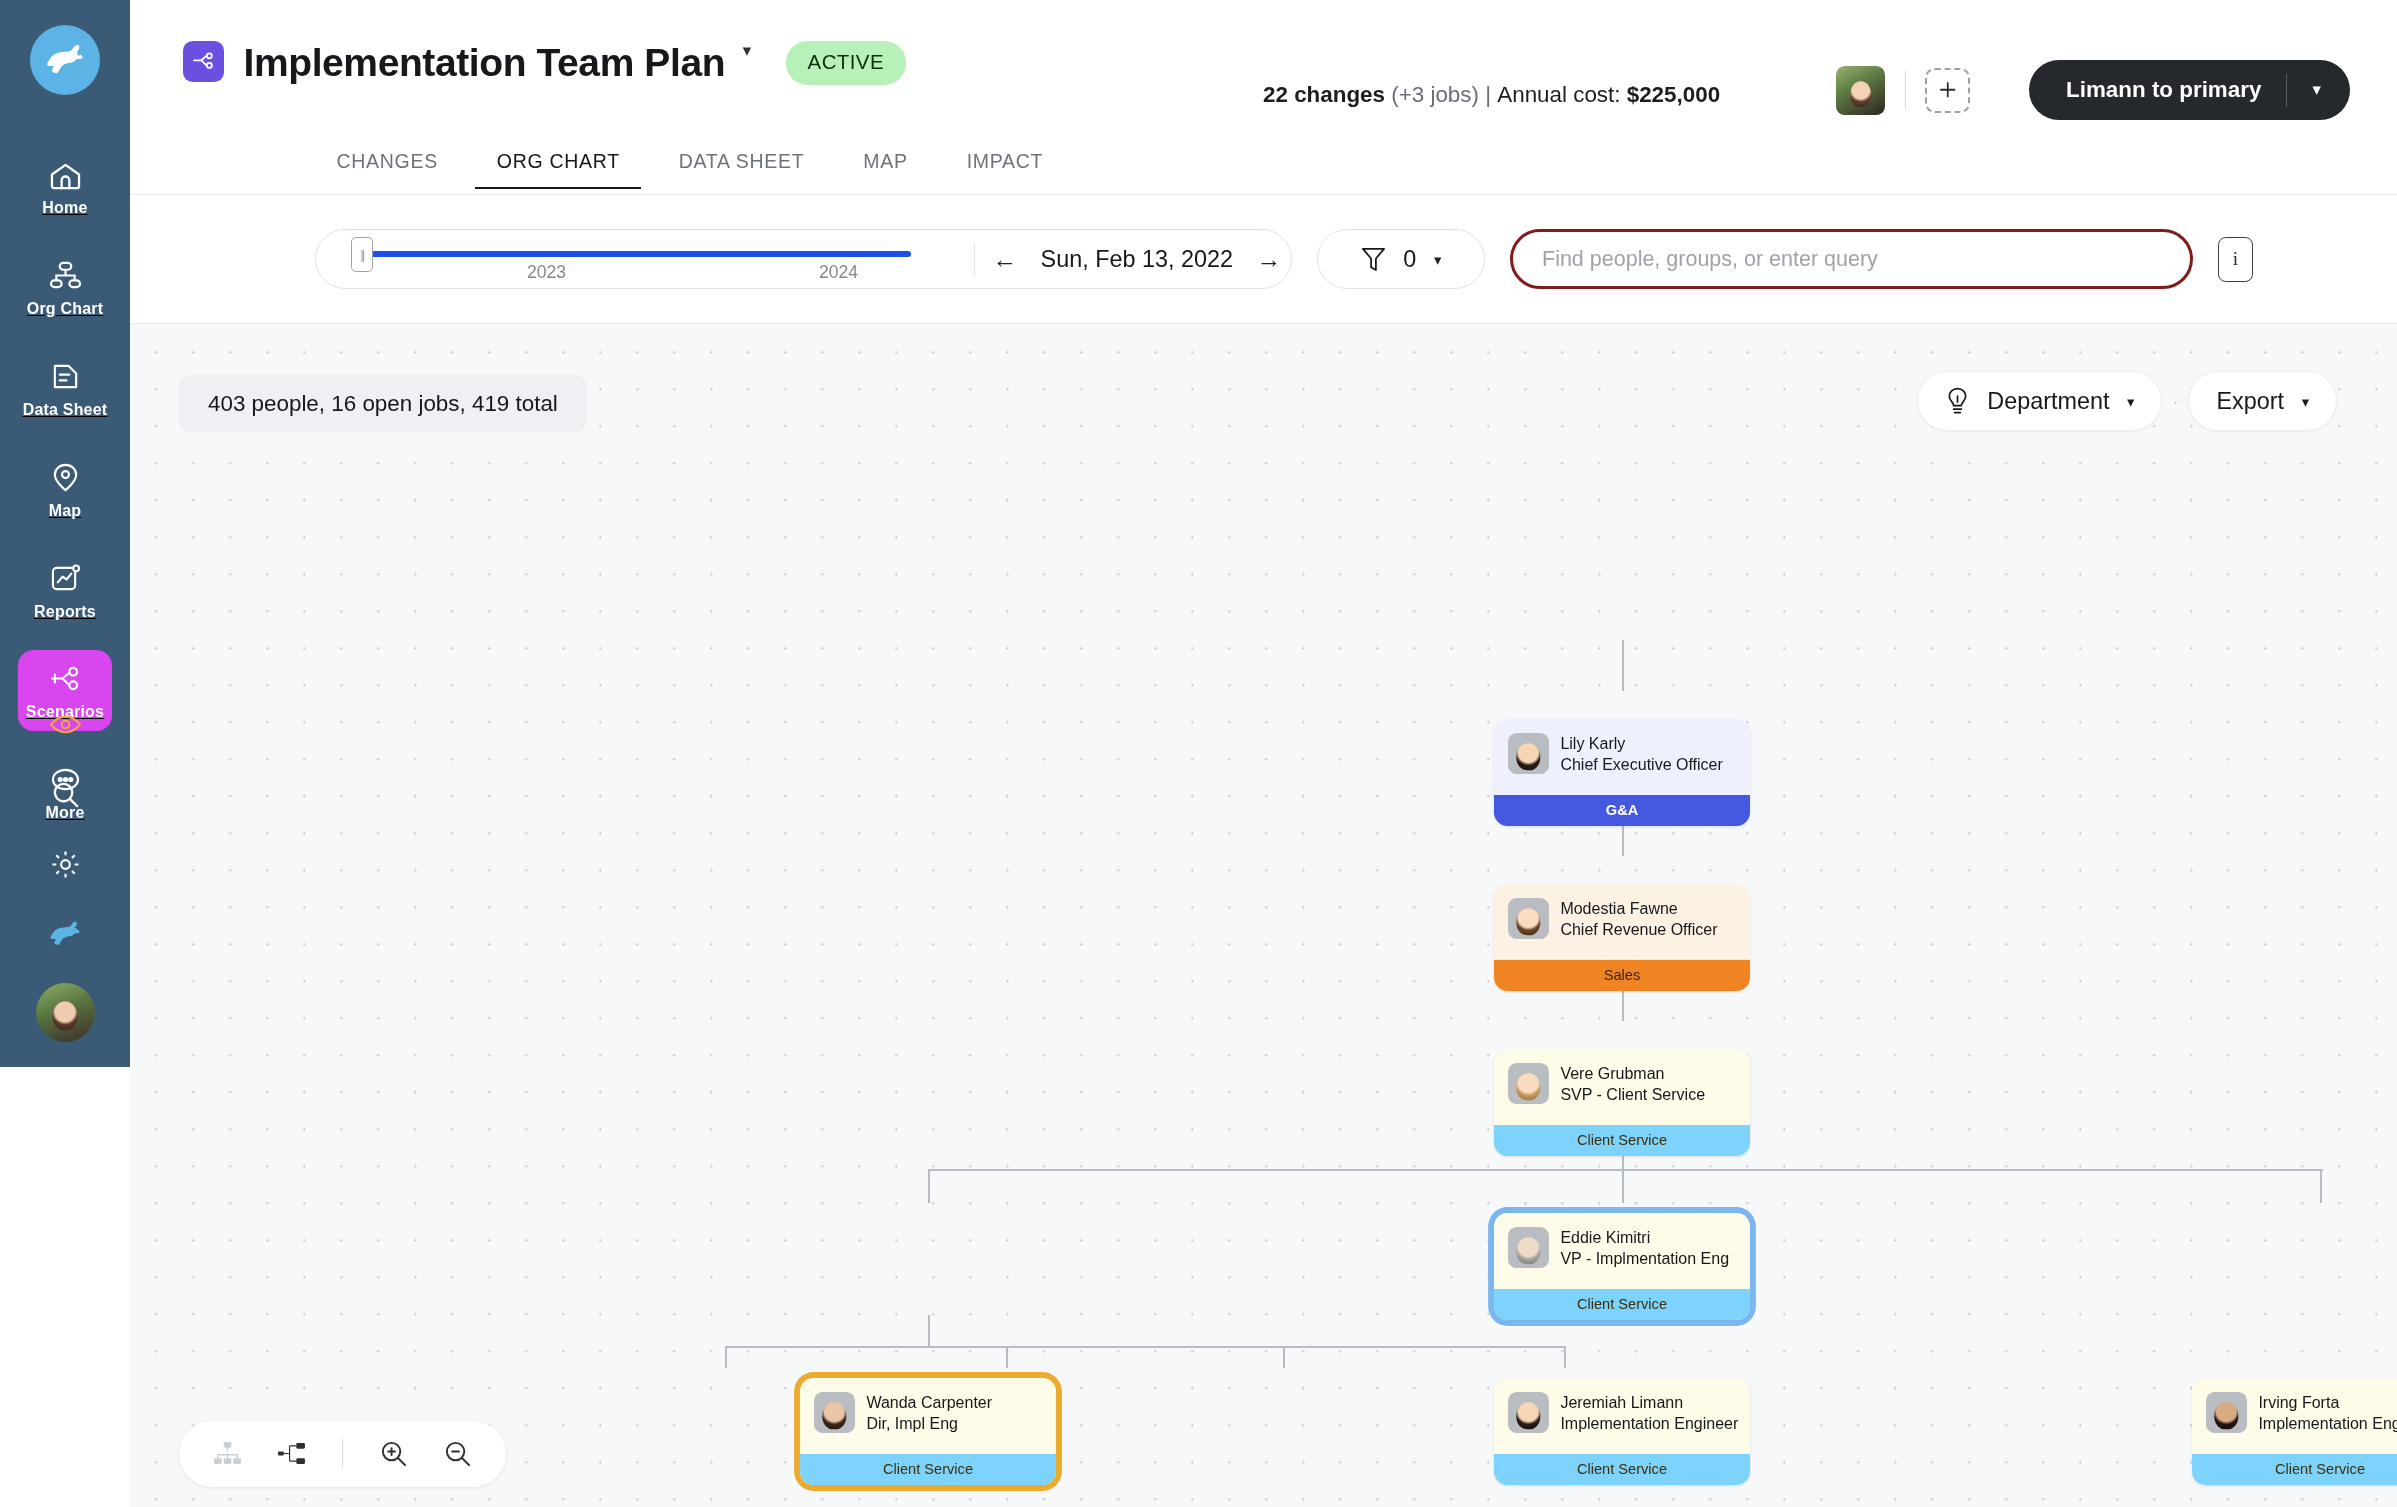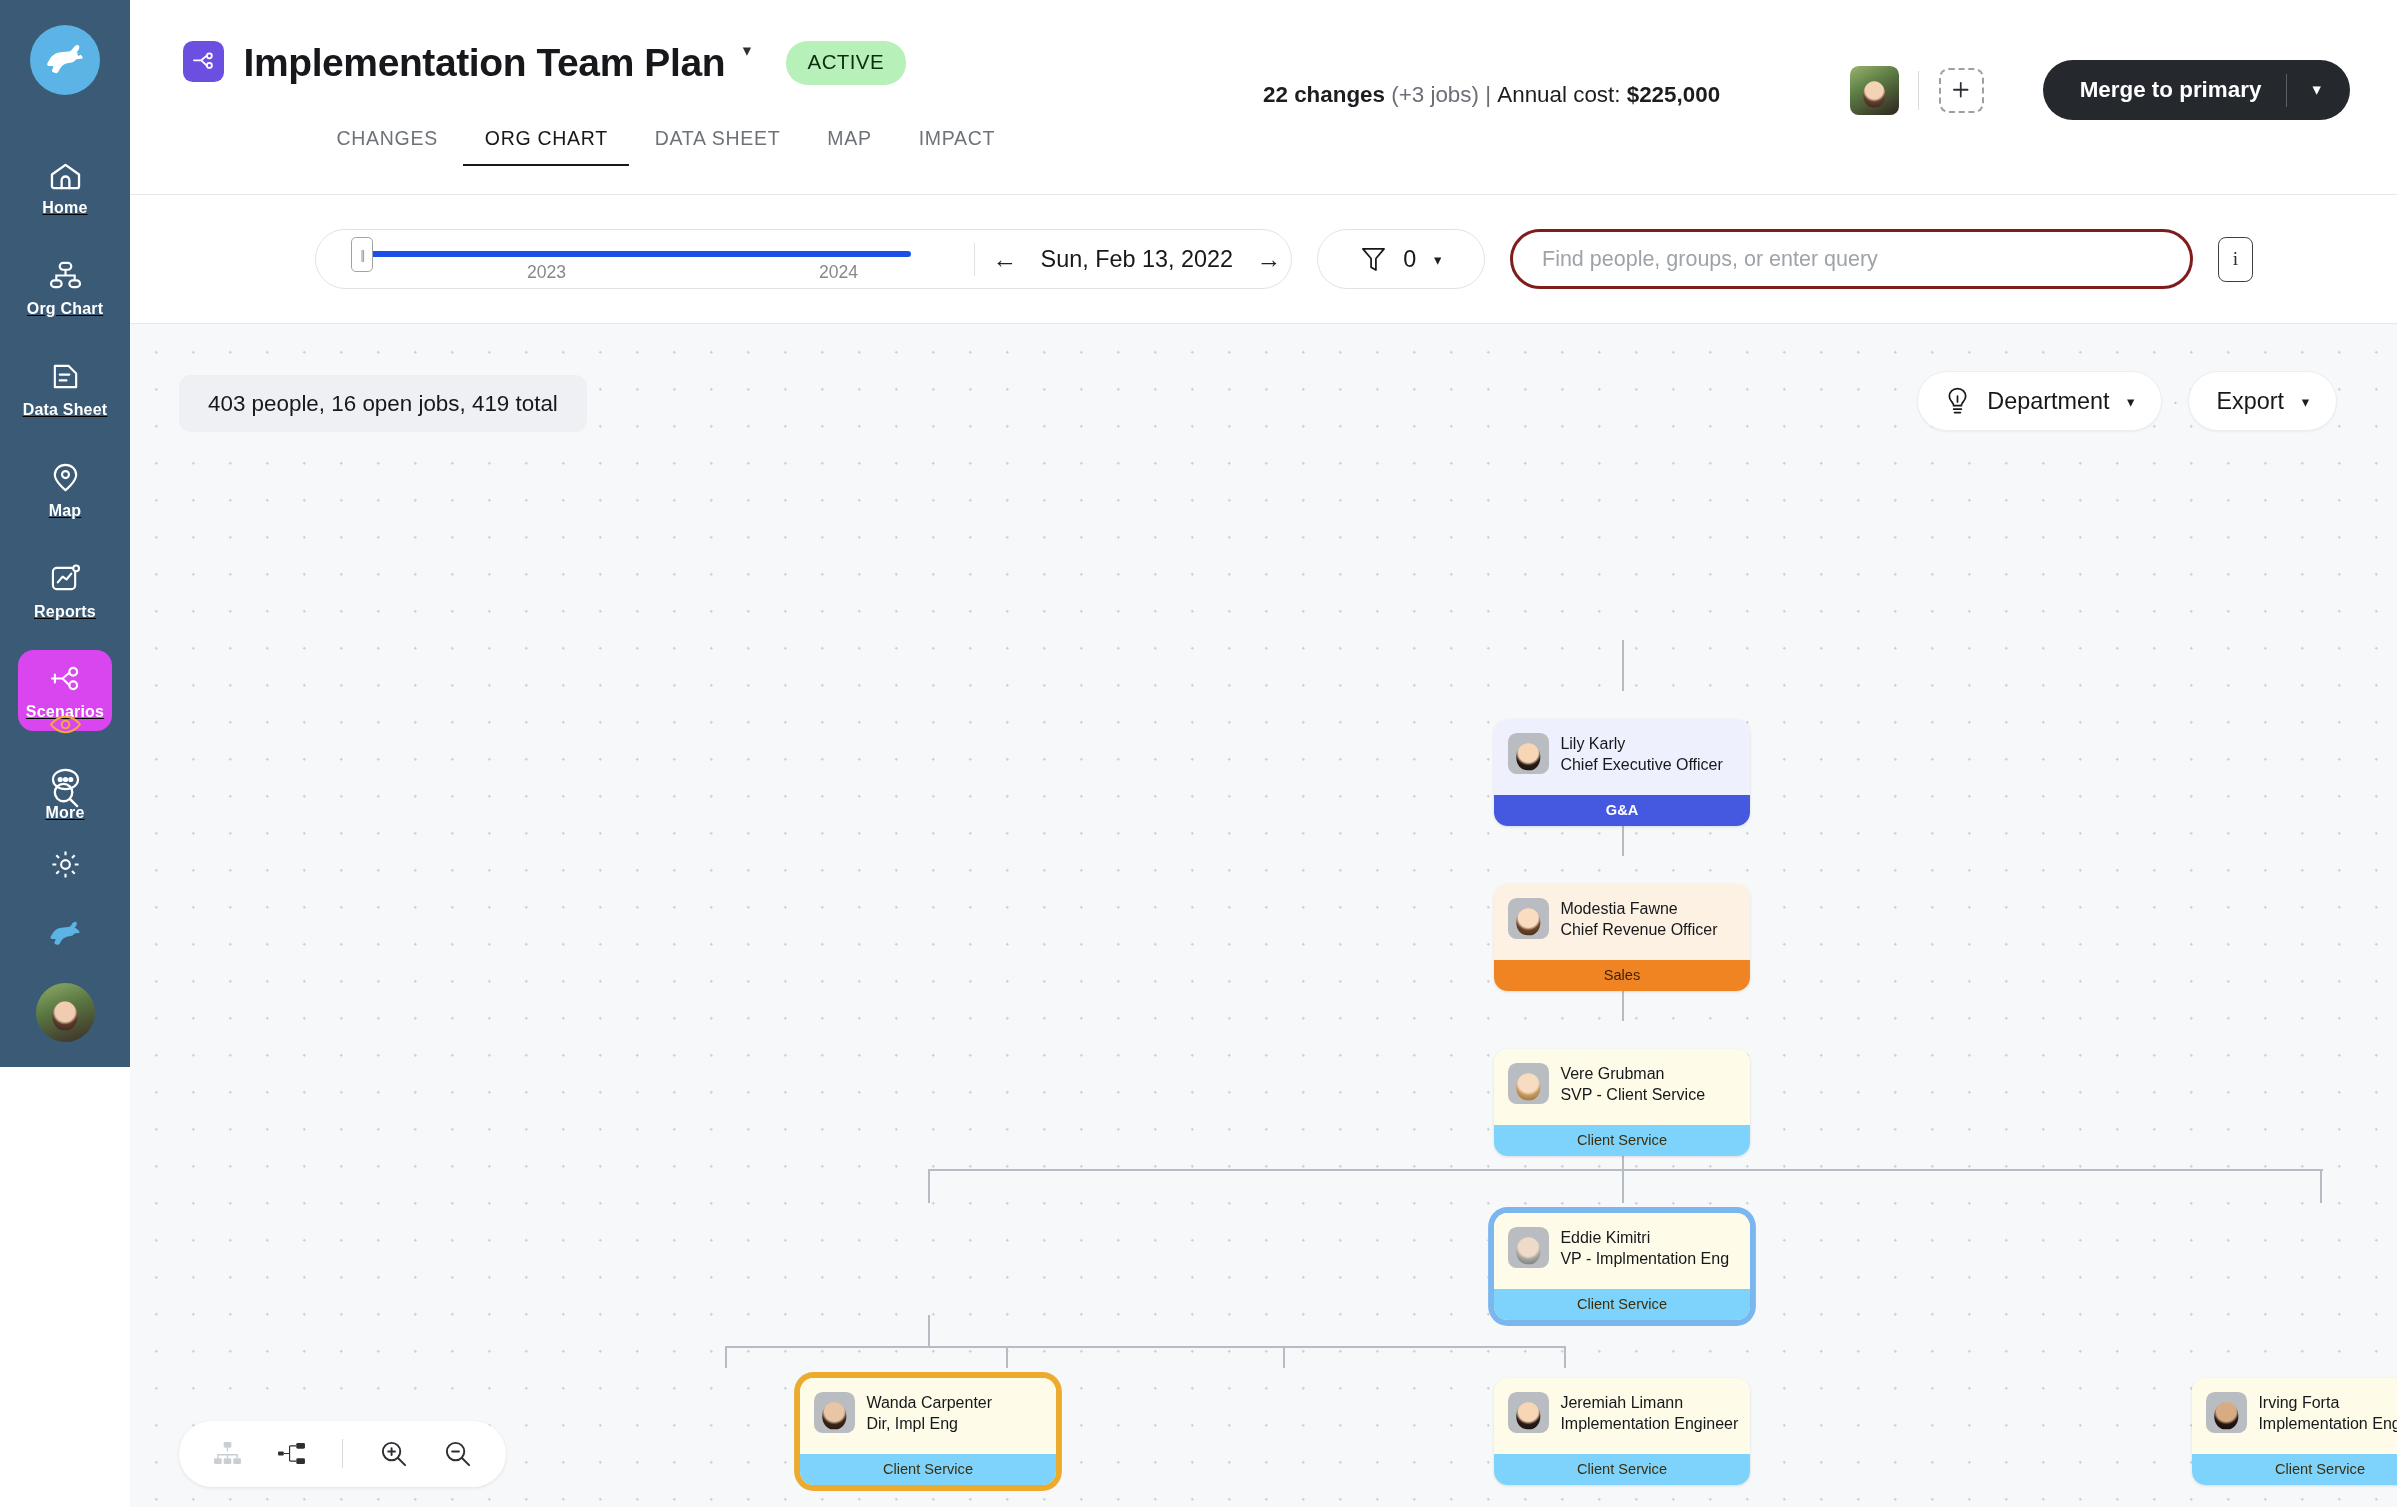--- a/index.html
+++ b/index.html
@@ -101,21 +101,21 @@
     color: #2b2e32; font-size: 26px; font-weight: 300; cursor: pointer; background:#fff;
   }
   .merge-btn {
     margin-left: 59px; height: 60px; border-radius: 33px; background: #25282c;
     display: flex; align-items: center; padding: 0 5.9px 0 37px; cursor: pointer;
   }
   .merge-label { color: #fff; font-size: 22.4px; font-weight: 700; white-space: nowrap; }
   .merge-sep { width: 1px; height: 33px; background: #5b6066; margin: 0 25px; }
   .merge-caret { color: #fff; font-size: 16.6px; padding-right: 23.4px; }
 
-  .tabs { position: absolute; left: 185px; top: 127px; display: flex; gap: 4px; }
+  .tabs { position: absolute; left: 185px; top: 150px; display: flex; gap: 16px; }
   .tab {
     font-size: 19.5px; color: #6e7379; letter-spacing: 0.7px; padding: 0 21.5px 13.7px;
     cursor: pointer; white-space: nowrap;
   }
   .tab.active { color: #16181b; border-bottom: 2.9px solid #16181b; }
 
   
   .toolbar {
     height: 129px; flex: 0 0 129px; background: #fff;
     display: flex; align-items: center; padding-left: 185px; gap: 25px;
@@ -381,21 +381,21 @@
 
       <div class="header-right">
         <span class="hr-avatar"></span>
         <span class="hr-divider"></span>
         <span class="add-btn">
           <svg width="19.5" height="19.5" viewBox="0 0 20 20" stroke="#2b2e32" stroke-width="1.8" stroke-linecap="round">
               <path d="M10 3v14M3 10h14"></path>
             </svg>
         </span>
         <span class="merge-btn">
-          <span class="merge-label">Merge to primary</span>
+          <span class="merge-label">Limann to primary</span>
           <span class="merge-sep"></span>
           <span class="merge-caret">▾</span>
         </span>
       </div>
 
       <div class="tabs">
         <span class="tab">CHANGES</span>
         <span class="tab active">ORG CHART</span>
         <span class="tab">DATA SHEET</span>
         <span class="tab">MAP</span>

